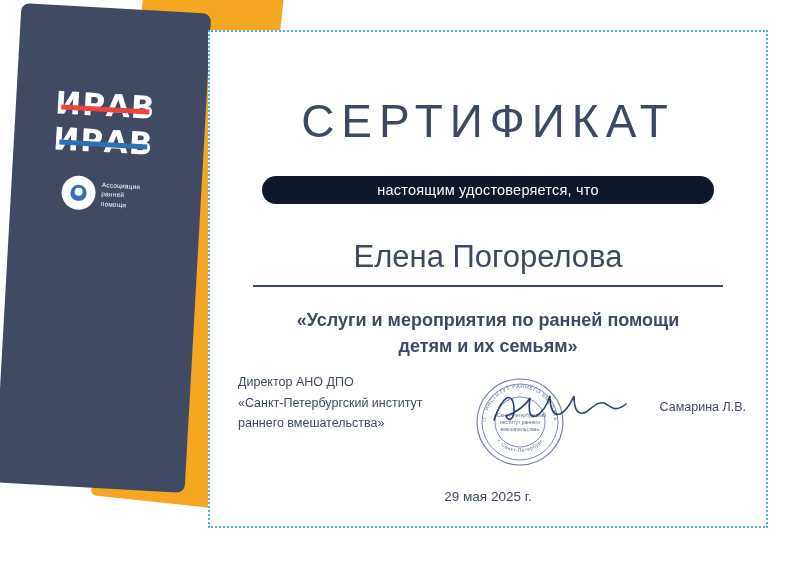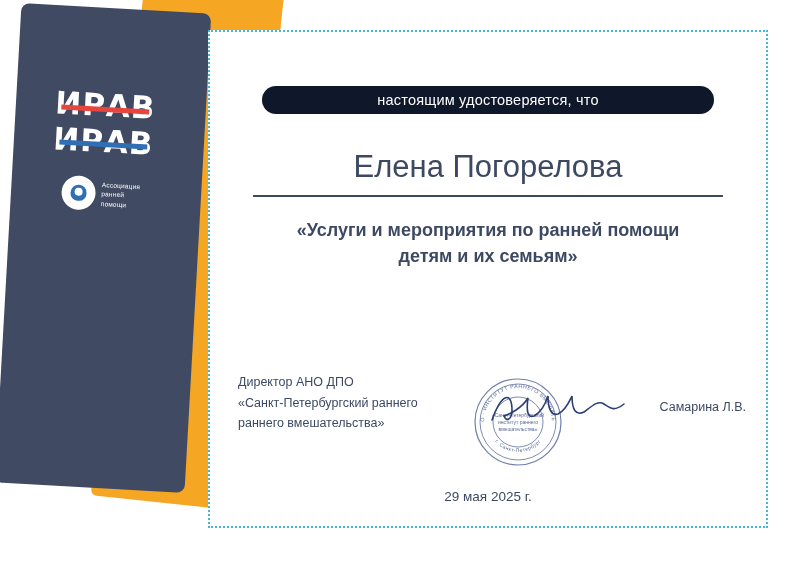--- a/index.html
+++ b/index.html
@@ -273,37 +273,38 @@
         <div>Ассоциация</div>
         <div>ранней</div>
         <div>помощи</div>
       </div>
     </div>
   </div>
 
   <div class="card">
     <div class="card-inner">
 
+      <div class="title">СЕРТИФИКАТ</div>
 
       <div class="ribbon">
         <span>настоящим удостоверяется, что</span>
       </div>
 
       <div class="recipient">Елена Погорелова</div>
 
 
       <div class="topic">
         <div>«Услуги и мероприятия по ранней помощи</div>
         <div>детям и их семьям»</div>
       </div>
 
       <div class="sig-row">
         <div class="sig-left">
           <div>Директор АНО ДПО</div>
-          <div>«Санкт-Петербургский раннего</div>
+          <div>«Санкт-Петербургский институт</div>
           <div>раннего вмешательства»</div>
         </div>
 
         <div class="stamp-wrap">
           <div class="stamp">
             <svg viewBox="0 0 92 92" width="92" height="92" aria-hidden="true">
               <circle cx="46" cy="46" r="43" fill="none" stroke="#6f7fa8" stroke-width="1.2"></circle>
               <circle cx="46" cy="46" r="38" fill="none" stroke="#6f7fa8" stroke-width="0.9"></circle>
               <circle cx="46" cy="46" r="25" fill="none" stroke="#6f7fa8" stroke-width="0.9"></circle>
               <path id="stampTop" d="M 12 46 A 34 34 0 0 1 80 46" fill="none"></path>

